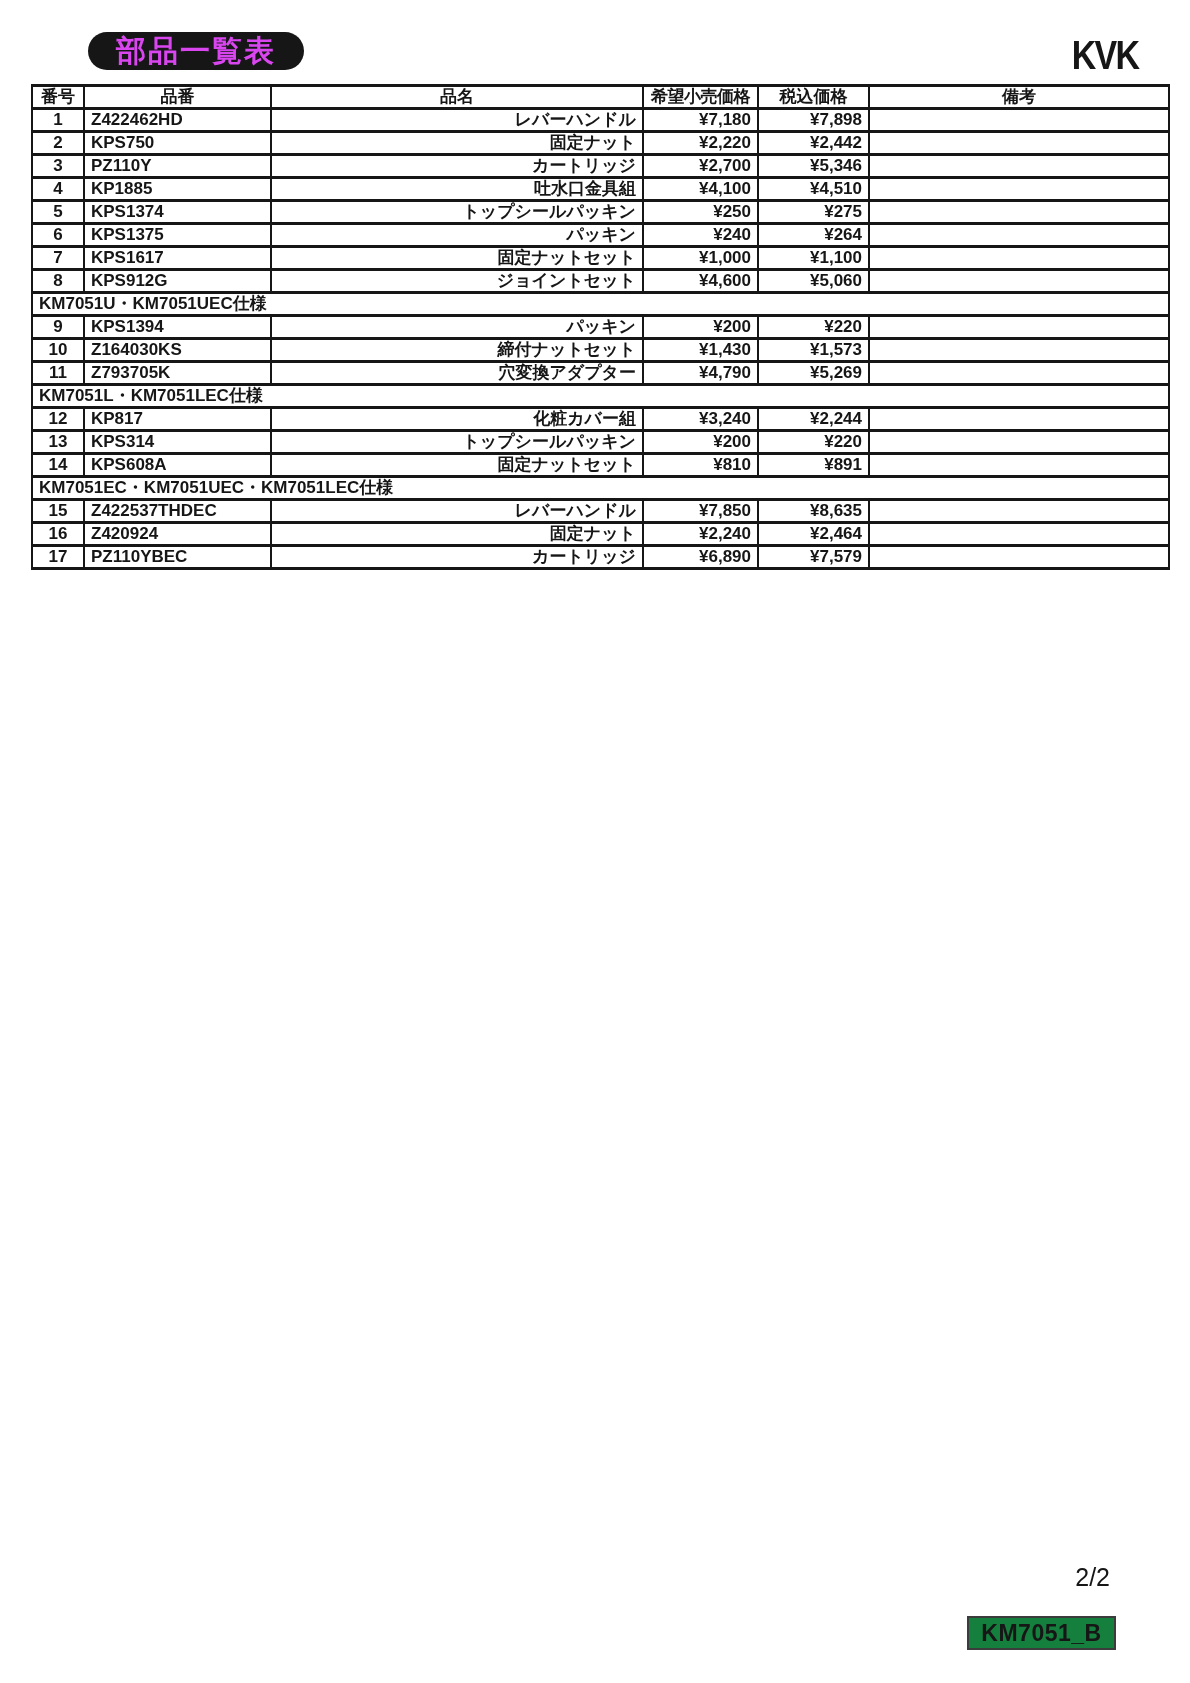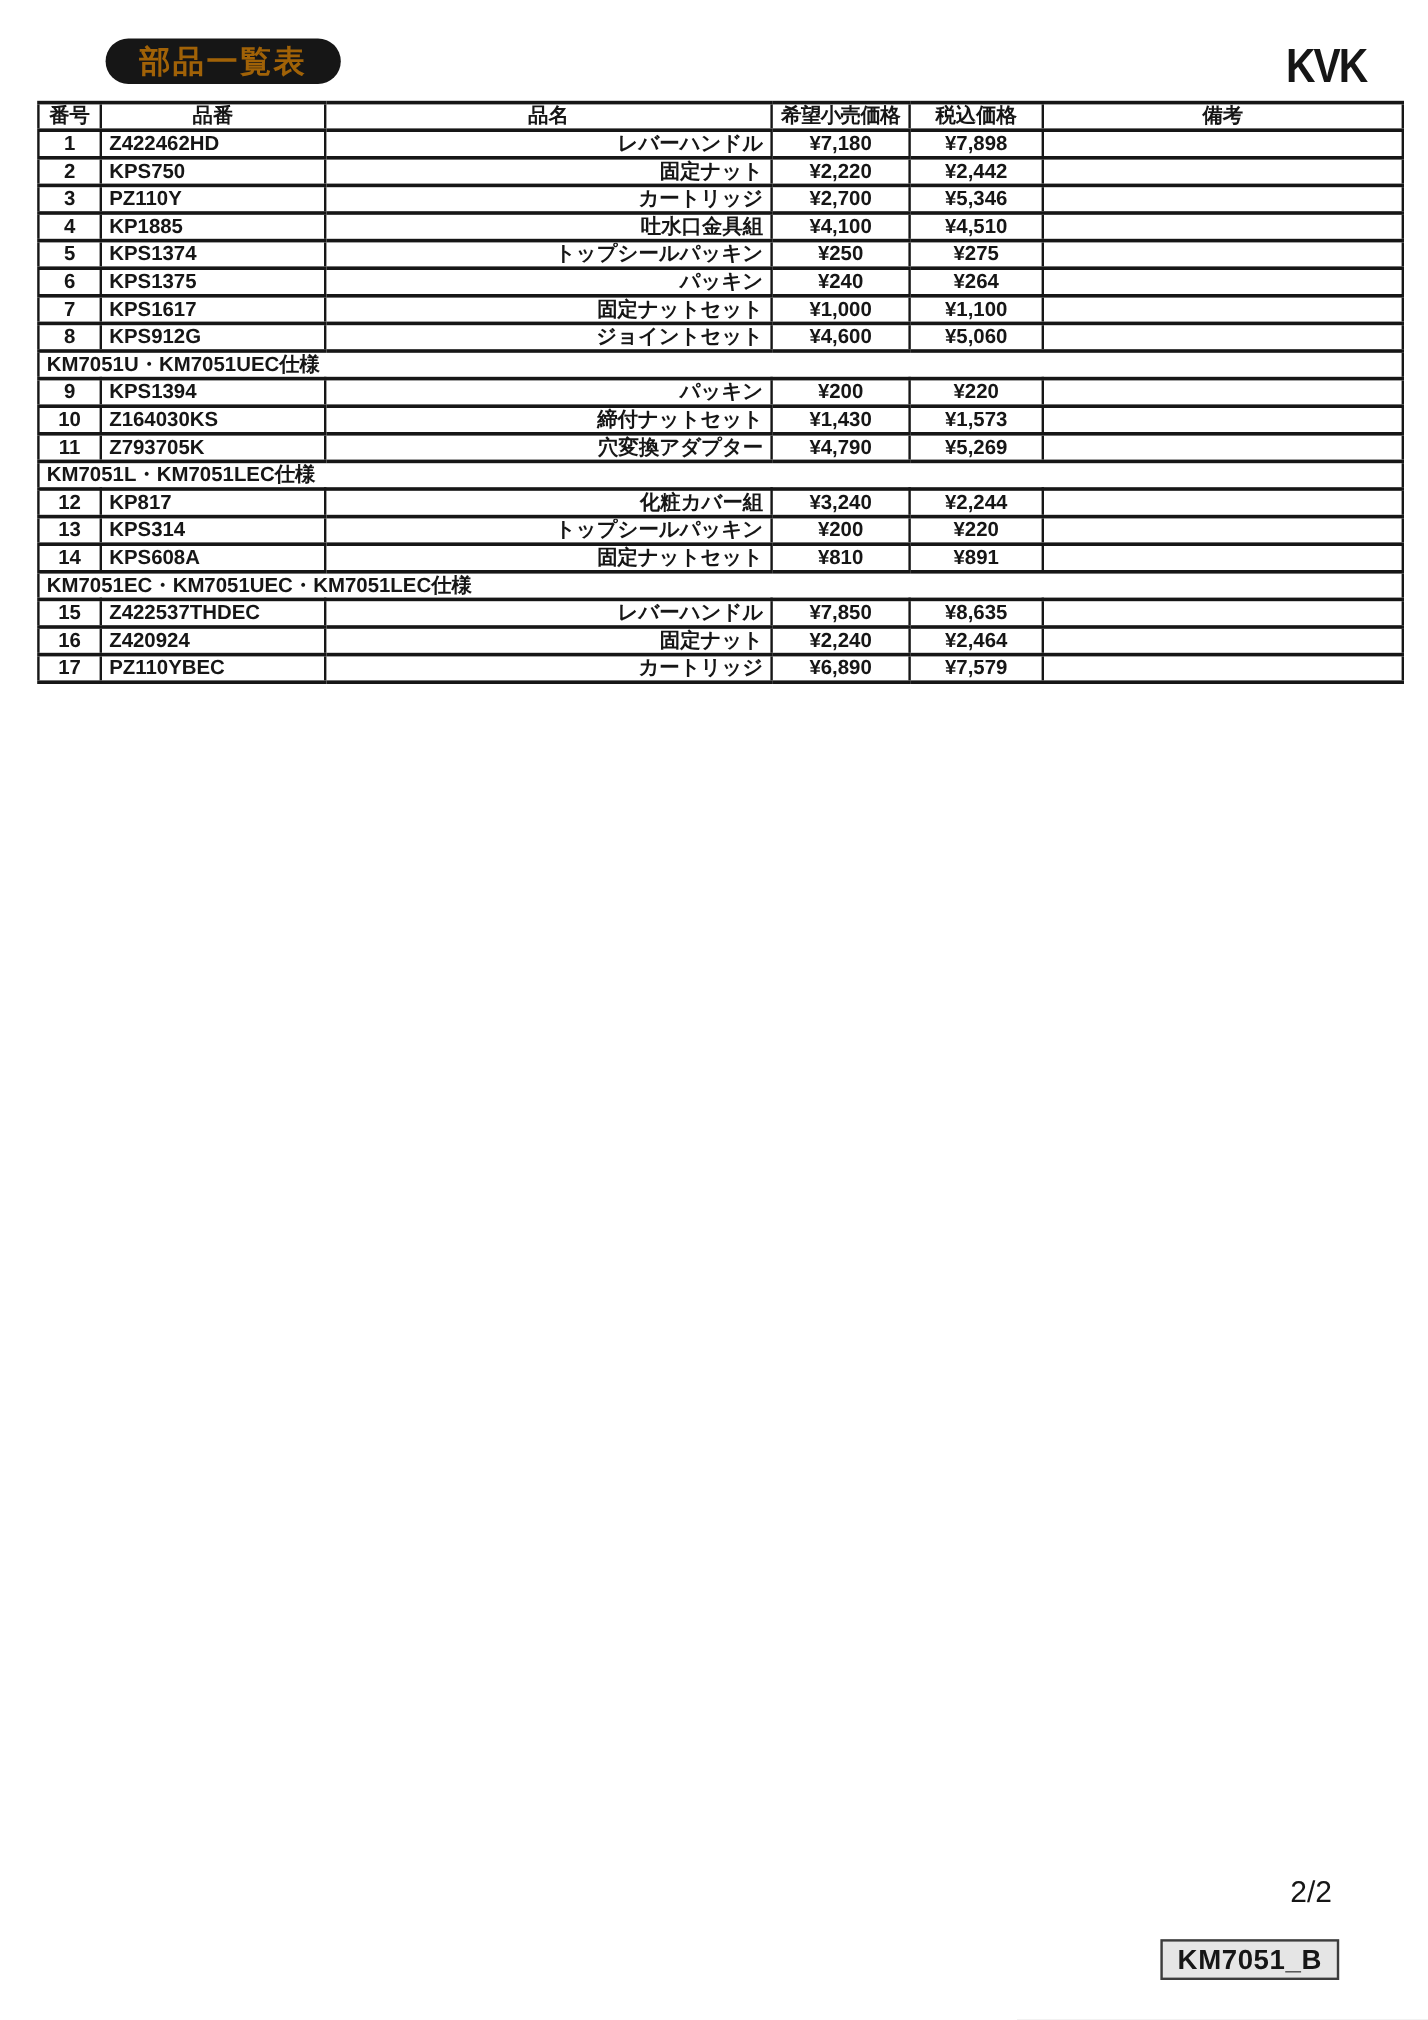--- a/index.html
+++ b/index.html
@@ -19,22 +19,22 @@
   
   .title-badge {
     position: absolute;
     left: 88px;
     top: 32px;
     height: 38px;
     min-width: 196px;
     padding: 0 28px;
     background: #161616;
     border-radius: 19px;
-    color: #a16207;
-    font-size: 26px;
+    color: #d946ef;
+    font-size: 30px;
     font-weight: bold;
     letter-spacing: 2px;
     display: inline-flex;
     align-items: center;
     justify-content: center;
   }
 
   .brand {
     position: absolute;
     top: 33px;
@@ -71,21 +71,21 @@
     color: #161616;
   }
   .parts-table th { text-align: center; }
   .th-retail { font-size: 15px; letter-spacing: -0.5px; padding: 0 1px; }
   .th-taxed  { font-size: 16px; }
 
   .cell-no        { text-align: center; padding: 0 2px; }
   .cell-code      { text-align: left;  padding-left: 7px; }
   .cell-name      { text-align: right;  padding-left: 9px; }
   .cell-price,
-  .cell-price-tax { text-align: center; padding-right: 6px; }
+  .cell-price-tax { text-align: right; padding-right: 6px; }
   .cell-note      { }
 
   .section-cell {
     text-align: left;
     padding-left: 68px;
     font-size: 17px;
   }
 
   
   .page-number {
@@ -98,21 +98,21 @@
     font-weight: normal;
     color: #161616;
   }
   .doc-code-box {
     position: absolute;
     left: 967px;
     top: 1616px;
     width: 149px;
     height: 34px;
     border: 2px solid #3c3c3c;
-    background: #e5e5e5;
+    background: #15803d;
     display: flex;
     align-items: center;
     justify-content: center;
   }
   .doc-code-box span {
     font-size: 23px;
     font-weight: bold;
     letter-spacing: 0.5px;
     color: #161616;
   }

